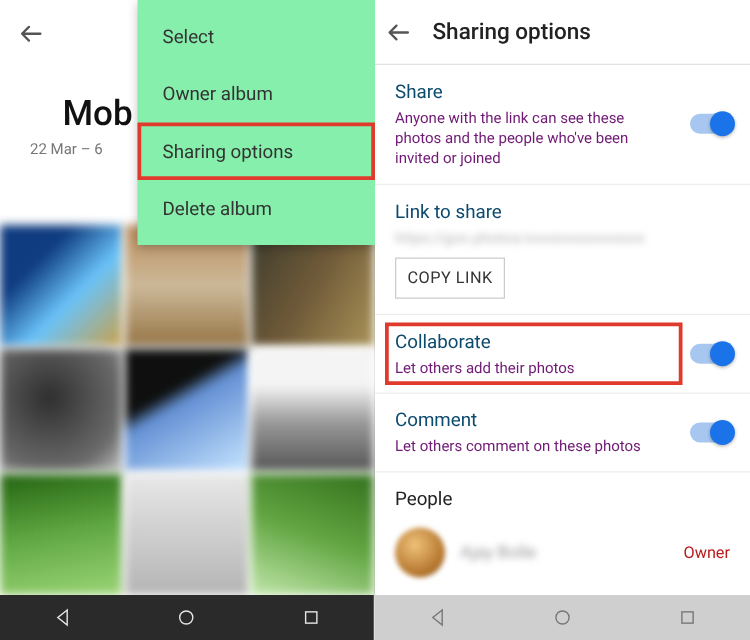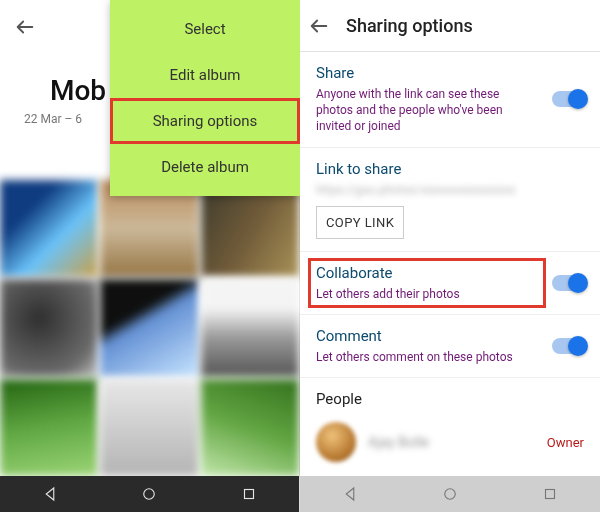--- a/index.html
+++ b/index.html
@@ -34,22 +34,22 @@
   .ph2 { background: linear-gradient(180deg,#b08f6d,#c7b9a2,#8d7654); }
   .ph3 { background: linear-gradient(120deg,#3b3a30,#6a5b43,#a39268); }
   .ph4 { background: radial-gradient(circle at 40% 40%,#2e2e2e,#6b6b6b 70%,#c5c5c5); }
   .ph5 { background: linear-gradient(150deg,#0e0f0e 35%,#6f8fbf 45%,#cfe4f7); }
   .ph6 { background: linear-gradient(180deg,#f4f4f4 30%,#999 60%,#555); }
   .ph7 { background: linear-gradient(170deg,#2f5d22,#6fa35a,#a7cf8c); }
   .ph8 { background: linear-gradient(180deg,#e8e8e8,#b4b4b4); }
   .ph9 { background: linear-gradient(200deg,#3f6b2f,#6f9f58,#c8e3b8); }
 
   .l-menu {
-    position: absolute; top: 0; left: 110px; width: 190px; background: #bef264;
-    box-shadow: 0 2px 8px rgba(0,0,0,.25); padding: 6px 0; text-align: center;
+    position: absolute; top: 0; left: 110px; width: 190px; background: #86efac;
+    box-shadow: 0 2px 8px rgba(0,0,0,.25); padding: 6px 0;
   }
   .l-menu .mi { padding: 14px 20px; font-size: 15px; color: #333; cursor: pointer; }
   .l-menu .mi.highlighted {
     outline: 3px solid #e03a2c; outline-offset: -3px;
   }
 
   .l-nav {
     position: absolute; bottom: 0; left: 0; right: 0; height: 36px;
     background: #2a2a2a; display: flex; justify-content: space-around; align-items: center;
   }
@@ -138,21 +138,21 @@
     <div class="ph ph4"></div>
     <div class="ph ph5"></div>
     <div class="ph ph6"></div>
     <div class="ph ph7"></div>
     <div class="ph ph8"></div>
     <div class="ph ph9"></div>
   </div>
 
   <div class="l-menu">
     <div class="mi">Select</div>
-    <div class="mi">Edit album</div>
+    <div class="mi">Owner album</div>
     <div class="mi highlighted">Sharing options</div>
     <div class="mi">Delete album</div>
   </div>
 
   <div class="l-nav">
     <svg viewBox="0 0 24 24">
         <path d="M17 4 L7 12 L17 20 Z"></path>
       </svg>
     <svg viewBox="0 0 24 24">
         <circle cx="12" cy="12" r="7"></circle>

